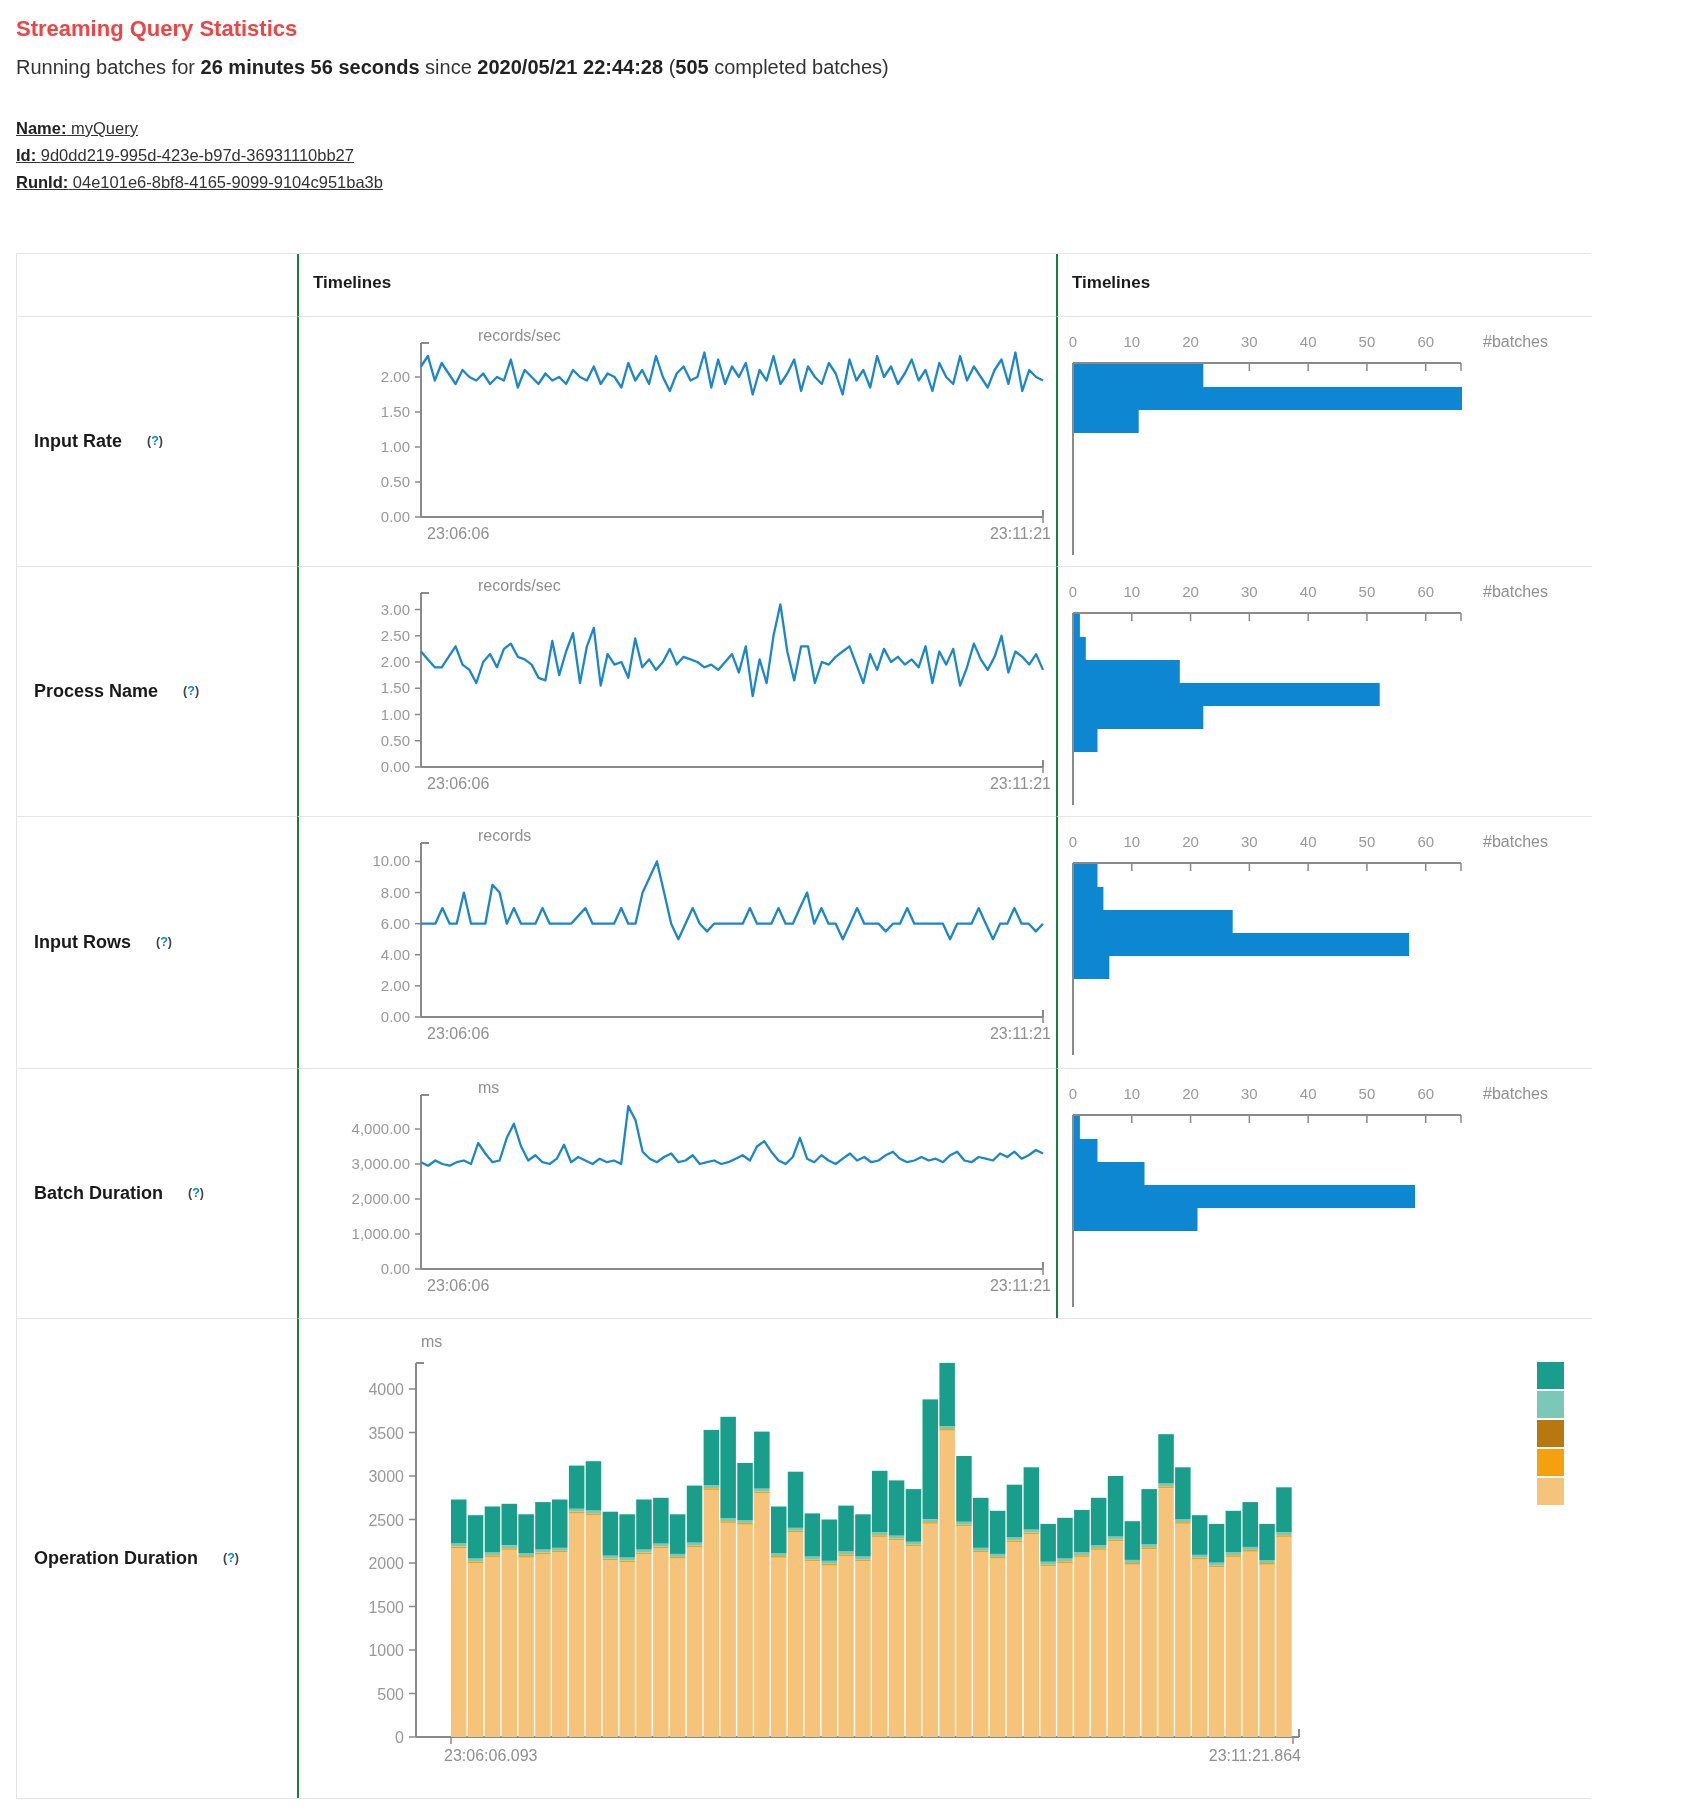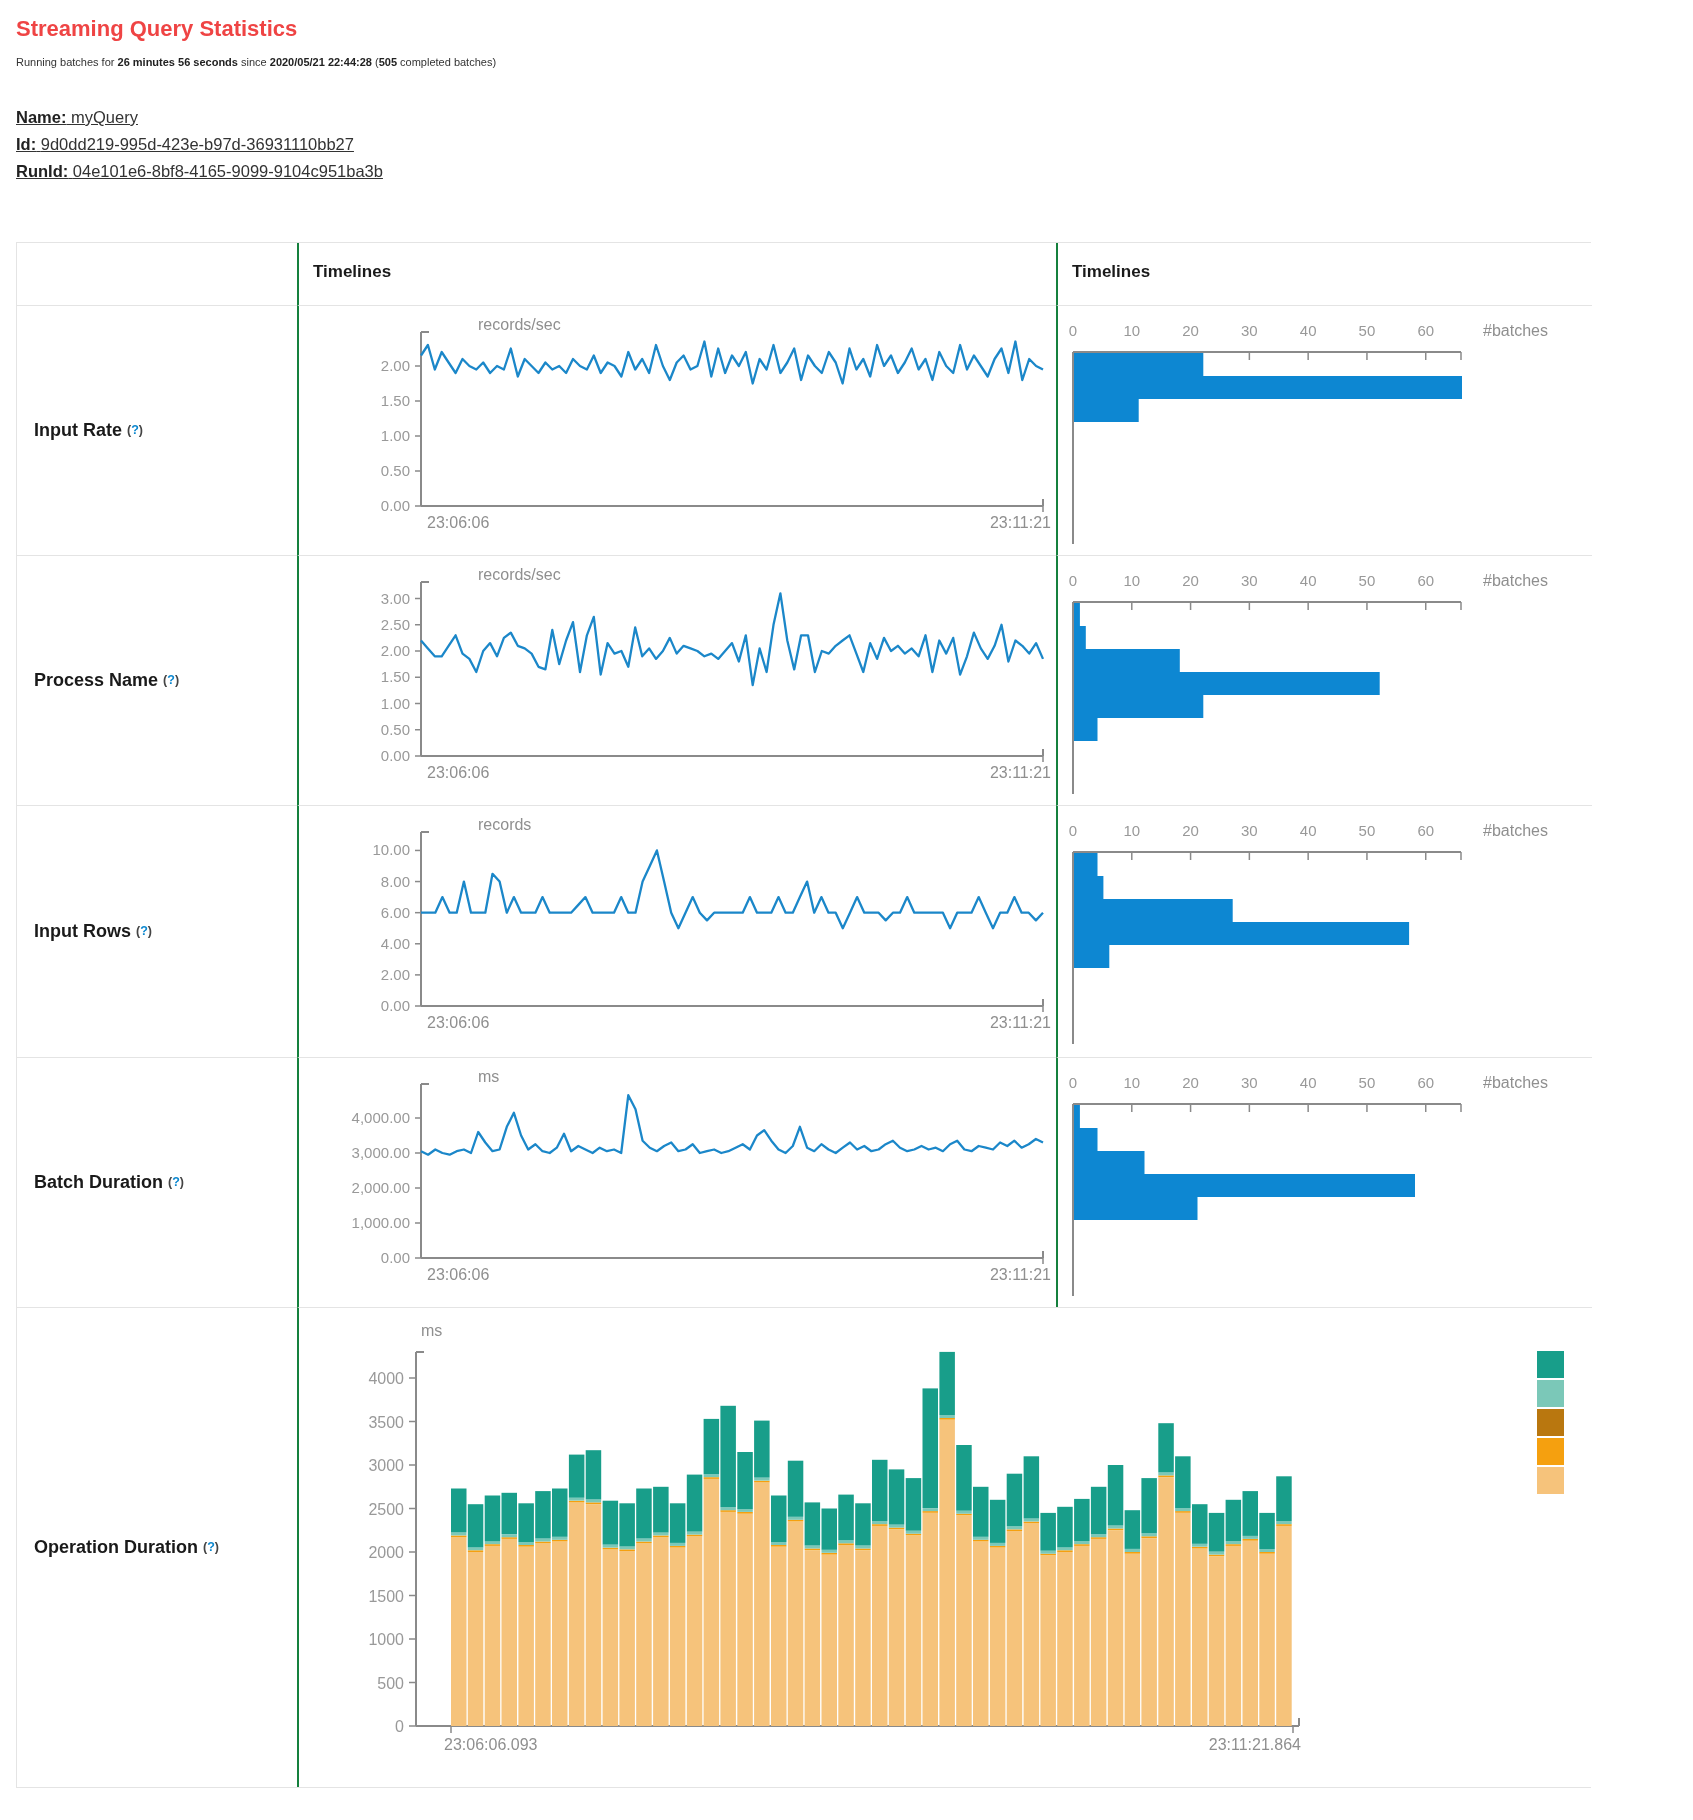--- a/index.html
+++ b/index.html
@@ -1,27 +1,27 @@
 <!DOCTYPE html>
 <html><head>
 <meta charset="utf-8">
 <style>
   html,body{margin:0;padding:0;background:#fff;width:1693px;height:1820px;
     font-family:"Liberation Sans","DejaVu Sans",sans-serif;color:#333;}
   .page{padding:0 0 0 16px;}
   h1{font-size:22px;font-weight:700;color:#ef4444;margin:16px 0 14px 0;}
-  .subtitle{font-size:11px;color:#333;margin:0 0 36px 0;}
+  .subtitle{font-size:20px;color:#333;margin:0 0 36px 0;}
   .subtitle b{color:#222;}
   .meta{font-size:16.5px;line-height:27px;margin:0 0 57px 0;text-decoration:underline;}
   .meta b{color:#222;}
   .stats-table{display:grid;grid-template-columns:280px 759px 536px;
     grid-template-rows:62px 250px 250px 252px 250px 480px;
     width:1575px;border:1px solid #e4e4e4;box-sizing:border-box;}
   .cell{border-top:1px solid #e4e4e4;border-left:2px solid #15803d;box-sizing:border-box;overflow:hidden;background:#fff;}
-  .r0{border-top:none;} .c0{border-left:none;}
+  .r0{border-top:none;} .c0{border-left:none;gap:20px;}
   .hcell{font-size:17px;font-weight:700;color:#1a1a1a;padding:19px 0 0 14px;}
   .labcell{display:flex;align-items:center;padding-left:17px;font-size:18px;font-weight:700;color:#1a1a1a;}
   .labcell sup{font-size:12.5px;font-weight:600;color:#444;margin-left:5px;position:relative;top:-1px;cursor:pointer;}
   .labcell sup .q{color:#0b87cf;}
   svg{display:block;}
   svg text{font-family:"Liberation Sans","DejaVu Sans",sans-serif;}
   .odcell{position:relative;grid-column:2/4;}
   .od-legend{position:absolute;top:43px;left:1238px;width:27px;}
   .od-legend .sw{width:27px;height:27px;margin-bottom:2px;}
 </style>

